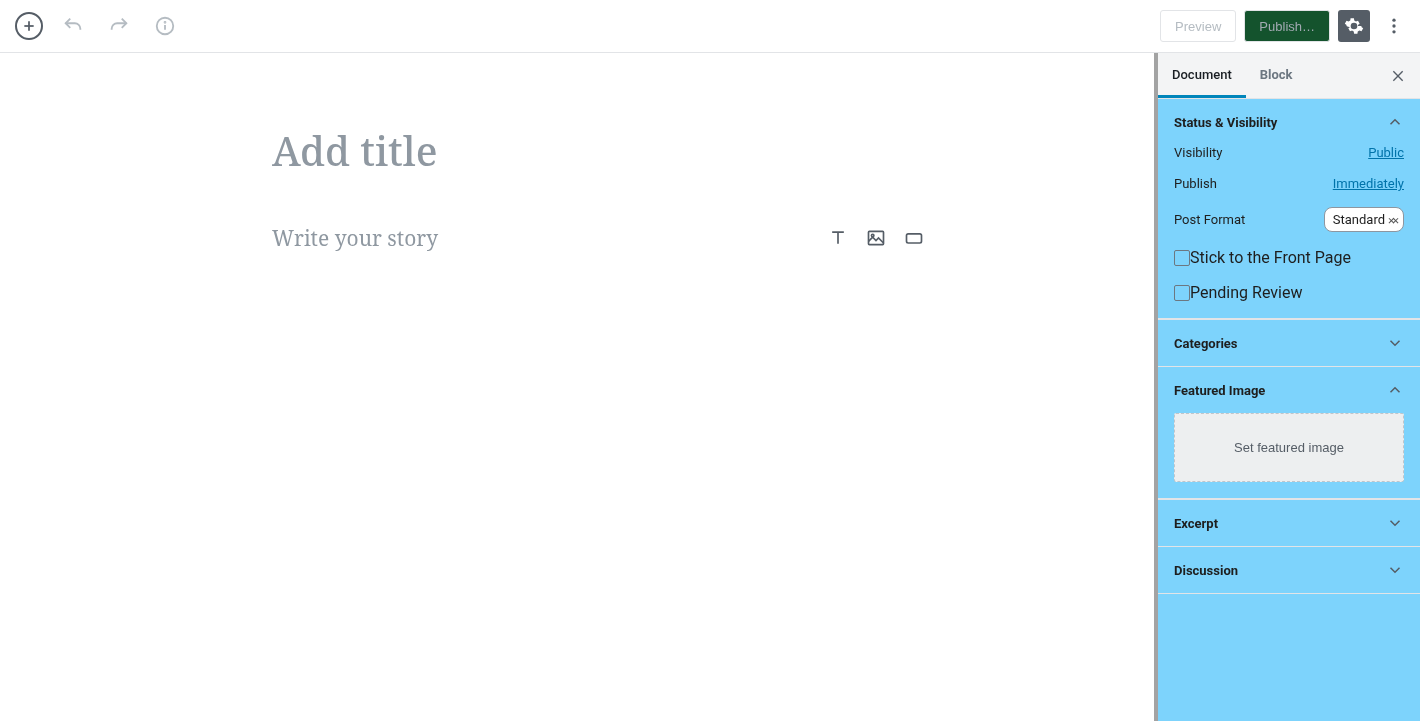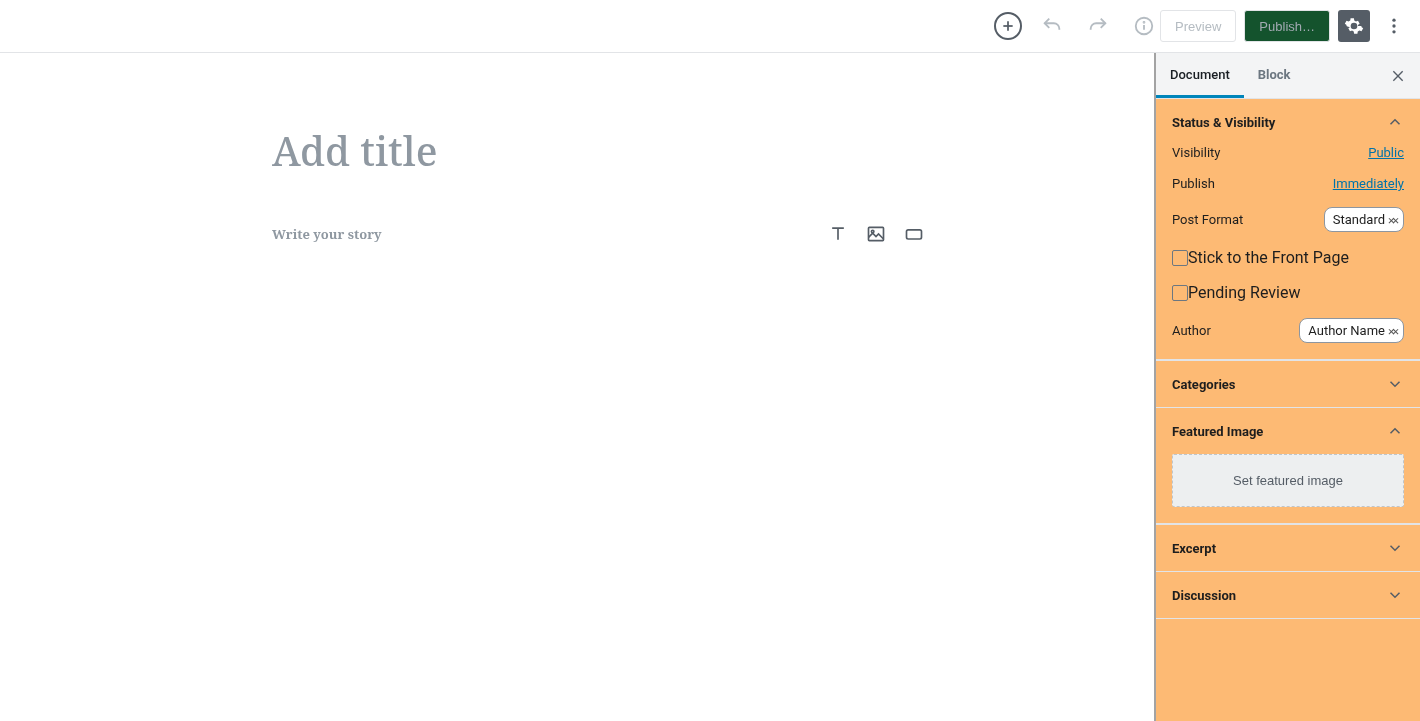--- a/index.html
+++ b/index.html
@@ -8,21 +8,21 @@
   font-size: 13px;
   color: #1e1e1e;
   background: #fff;
   overflow: hidden;
 }
 .app { display: flex; flex-direction: column; height: 721px; width: 1420px; }
 .top-toolbar {
   height: 53px;
   display: flex;
   align-items: center;
-  justify-content: flex-end;
+  justify-content: space-between;
   padding: 0 10px;
   border-bottom: 1px solid #e2e4e7;
 }
 .toolbar-left { display: flex; align-items: center; gap: 14px; padding-left: 5px;}
 .toolbar-right { display: flex; align-items: center; gap: 8px; }
 .icon-btn {
   width: 32px; height: 32px;
   display: flex; align-items: center; justify-content: center;
   background: none; border: none; cursor: pointer; color: #555d66;
   border-radius: 4px;
@@ -58,30 +58,30 @@
 .editor-inner { width: 610px; }
 .title-input {
   width: 100%; border: none; outline: none;
   font-size: 40px; font-weight: 500; color: #14532d;
   font-family: "Noto Serif", Georgia, serif;
   margin-bottom: 46px;
 }
 .title-input::placeholder { color: #8f98a1; }
 .content-row { display: flex; align-items: center; justify-content: space-between; }
 .content-input {
-  border: none; outline: none; font-size: 13px; color: #8f98a1;
-  font-family: "Noto Serif", Georgia, serif; flex: 1; font-weight: bold;
+  border: none; outline: none; font-size: 21px; color: #8f98a1;
+  font-family: "Noto Serif", Georgia, serif; flex: 1;
 }
 .content-input::placeholder { color: #8f98a1; }
 .inline-icons { display: flex; gap: 18px; color: #555d66; position: relative; left: 42px;}
 .inline-icons svg { width: 20px; height: 20px; }
 .sidebar {
-  width: 266px; border-left: 2px solid #a3a3a3;
+  width: 266px; border-left: 4px solid #a3a3a3;
   display: flex; flex-direction: column; overflow-y: auto;
-  background: #fdba74;
+  background: #7dd3fc;
 }
 .sidebar-tabs {
   display: flex; align-items: center; height: 46px;
   background: #f3f4f5; border-bottom: 1px solid #e2e4e7;
   position: relative;
 }
 .tab {
   height: 100%; padding: 0 14px;
   display: flex; align-items: center;
   font-size: 13px; cursor: pointer; color: #6c7781;
@@ -140,21 +140,21 @@
   width: 16px; height: 16px; border: 1.5px solid #6c7781; border-radius: 2px;
   cursor: pointer; flex-shrink: 0;
 }
 .tag-input {
   width: 100%; padding: 8px 10px;
   border: 1px solid #8d96a0; border-radius: 3px;
   font-size: 13px; font-family: inherit;
 }
 .tag-input::placeholder { color: #8f98a1; }
 .featured-btn {
-  width: 100%; padding: 18px;
+  width: 100%; padding: 26px;
   border: 1px dashed #c0c5ca;
   background: #edeff0; color: #555d66;
   font-size: 13px; cursor: pointer; border-radius: 2px;
 }
 svg { display: block; }
 </style>
 </head>
 <body>
 
 <div class="app">
@@ -268,24 +268,20 @@
             <span class="select-box">Standard</span>
           </div>
           <div class="checkbox-row">
             <span class="chk"></span>
             <span>Stick to the Front Page</span>
           </div>
           <div class="checkbox-row">
             <span class="chk"></span>
             <span>Pending Review</span>
           </div>
-          <div class="row">
-            <span class="label">Author</span>
-            <span class="select-box">Author Name</span>
-          </div>
         </div>
       </div>
 
       <div class="panel-header">
         <span>Categories</span>
         <span class="chev">
           <svg width="18" height="18" viewBox="0 0 24 24" fill="none" stroke="currentColor" stroke-width="2">
               <polyline points="6 9 12 15 18 9"></polyline>
             </svg>
         </span>

